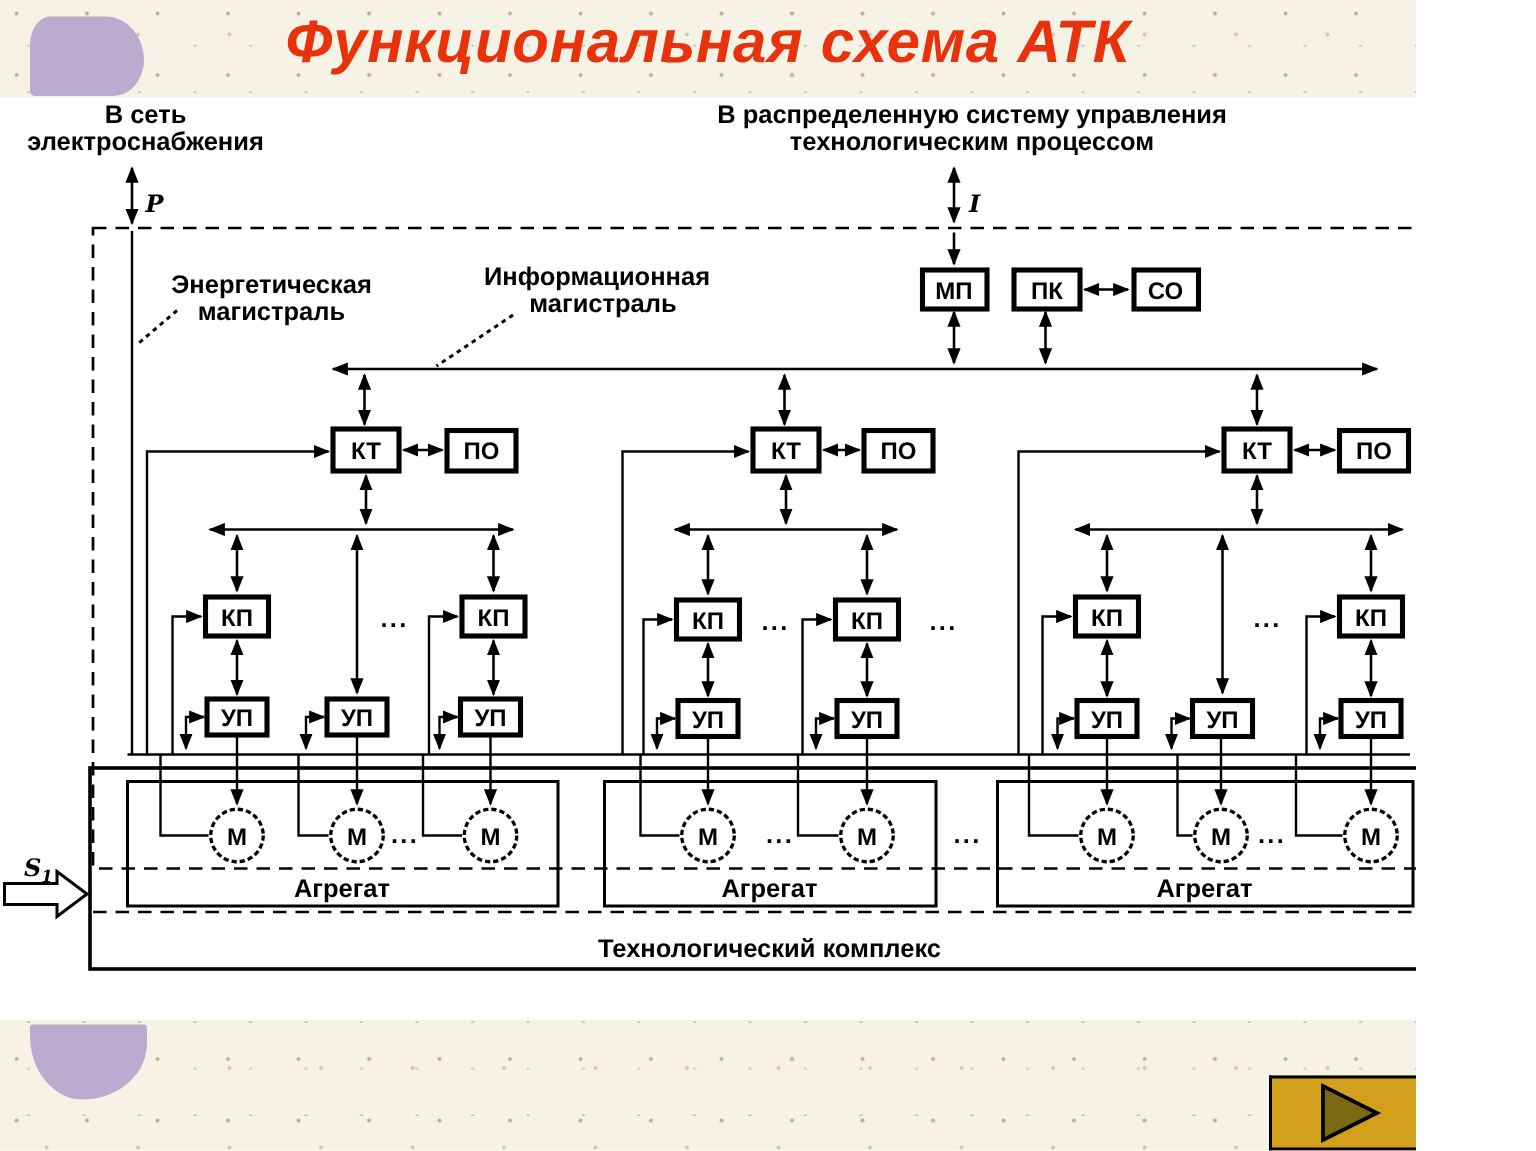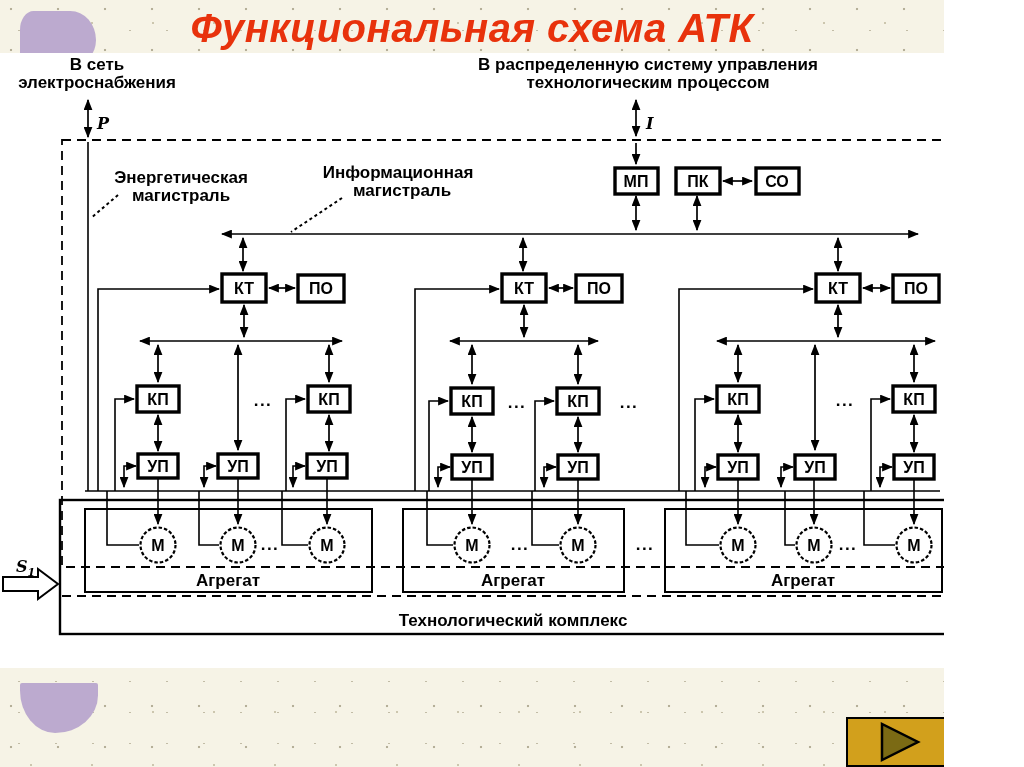--- a/index.html
+++ b/index.html
@@ -12,21 +12,21 @@
       radial-gradient(circle at 19px 31px, #c2bca6 .8px, transparent 1.4px);
     background-size:47px 41px,61px 53px,37px 31px;
     font-family:"Liberation Sans",sans-serif;
   }
   #title{
     position:absolute;top:6px;left:0;width:100%;text-align:center;
     font-size:40px;font-weight:bold;font-style:italic;color:#e8320c;
     letter-spacing:.5px;
   }
   #panel{
-    position:absolute;top:53px;left:0;width:1024px;height:615px;
+    position:absolute;top:65px;left:0;width:1024px;height:615px;
     background:#ffffff;
   }
   .blob{position:absolute;background:#bcaacf;}
   #blob-top{left:20px;top:11px;width:76px;height:53px;border-radius:16px 30px 24px 4px / 22px 34px 28px 4px;}
   #blob-bottom{left:20px;top:683px;width:78px;height:50px;border-radius:2px 2px 55% 45% / 2px 2px 75% 85%;}
   #nav-next{
     position:absolute;right:0;top:717px;width:96px;height:46px;
     background:#d2a01c;border:2.5px solid #000;border-right:none;
     display:flex;align-items:center;justify-content:center;cursor:pointer;
   }

